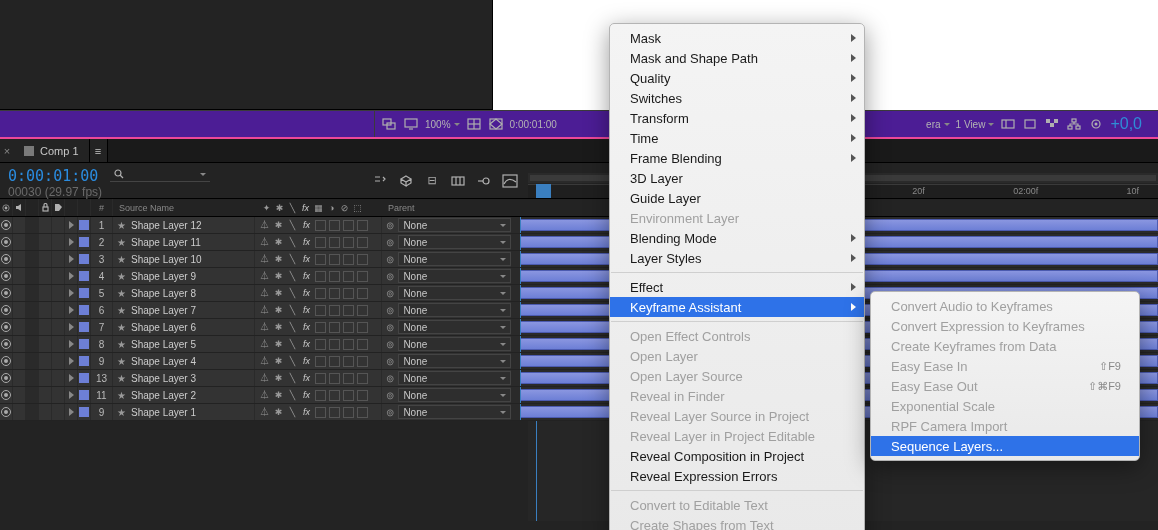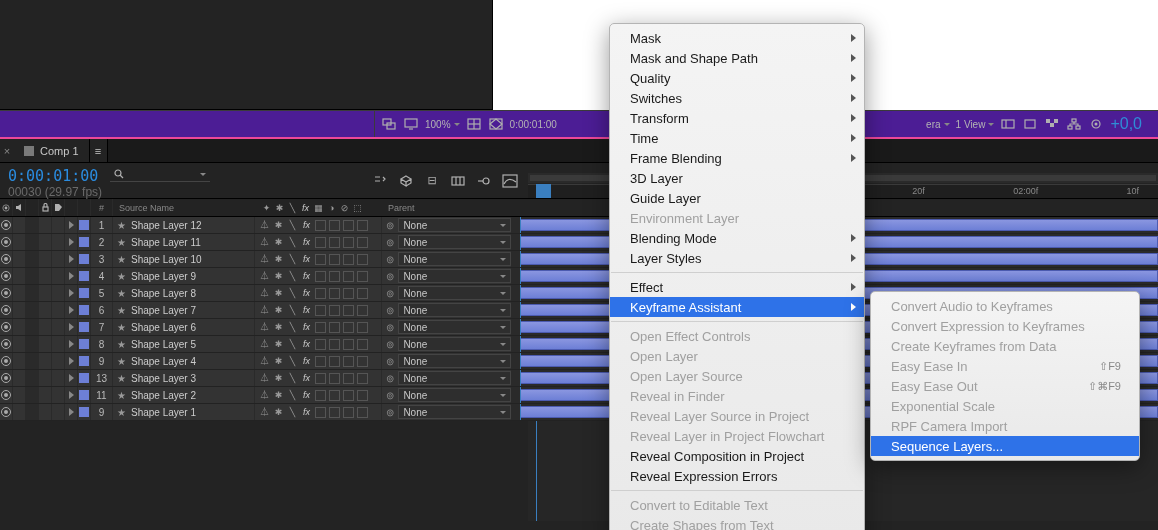--- a/index.html
+++ b/index.html
@@ -823,21 +823,21 @@
     <div class="menu-item has-sub">Layer Styles</div>
     <div class="menu-sep"></div>
     <div class="menu-item has-sub">Effect</div>
     <div class="menu-item has-sub hl">Keyframe Assistant</div>
     <div class="menu-sep"></div>
     <div class="menu-item disabled">Open Effect Controls</div>
     <div class="menu-item disabled">Open Layer</div>
     <div class="menu-item disabled">Open Layer Source</div>
     <div class="menu-item disabled">Reveal in Finder</div>
     <div class="menu-item disabled">Reveal Layer Source in Project</div>
-    <div class="menu-item disabled">Reveal Layer in Project Flowchart</div>
+    <div class="menu-item disabled">Reveal Layer in Project Editable</div>
     <div class="menu-item">Reveal Composition in Project</div>
     <div class="menu-item">Reveal Expression Errors</div>
     <div class="menu-sep"></div>
     <div class="menu-item disabled">Convert to Editable Text</div>
     <div class="menu-item disabled">Create Shapes from Text</div>
   </div>
 <div class="menu menu2" id="menu2">
     <div class="menu-item disabled">Convert Audio to Keyframes</div>
     <div class="menu-item disabled">Convert Expression to Keyframes</div>
     <div class="menu-item disabled">Create Keyframes from Data</div>

